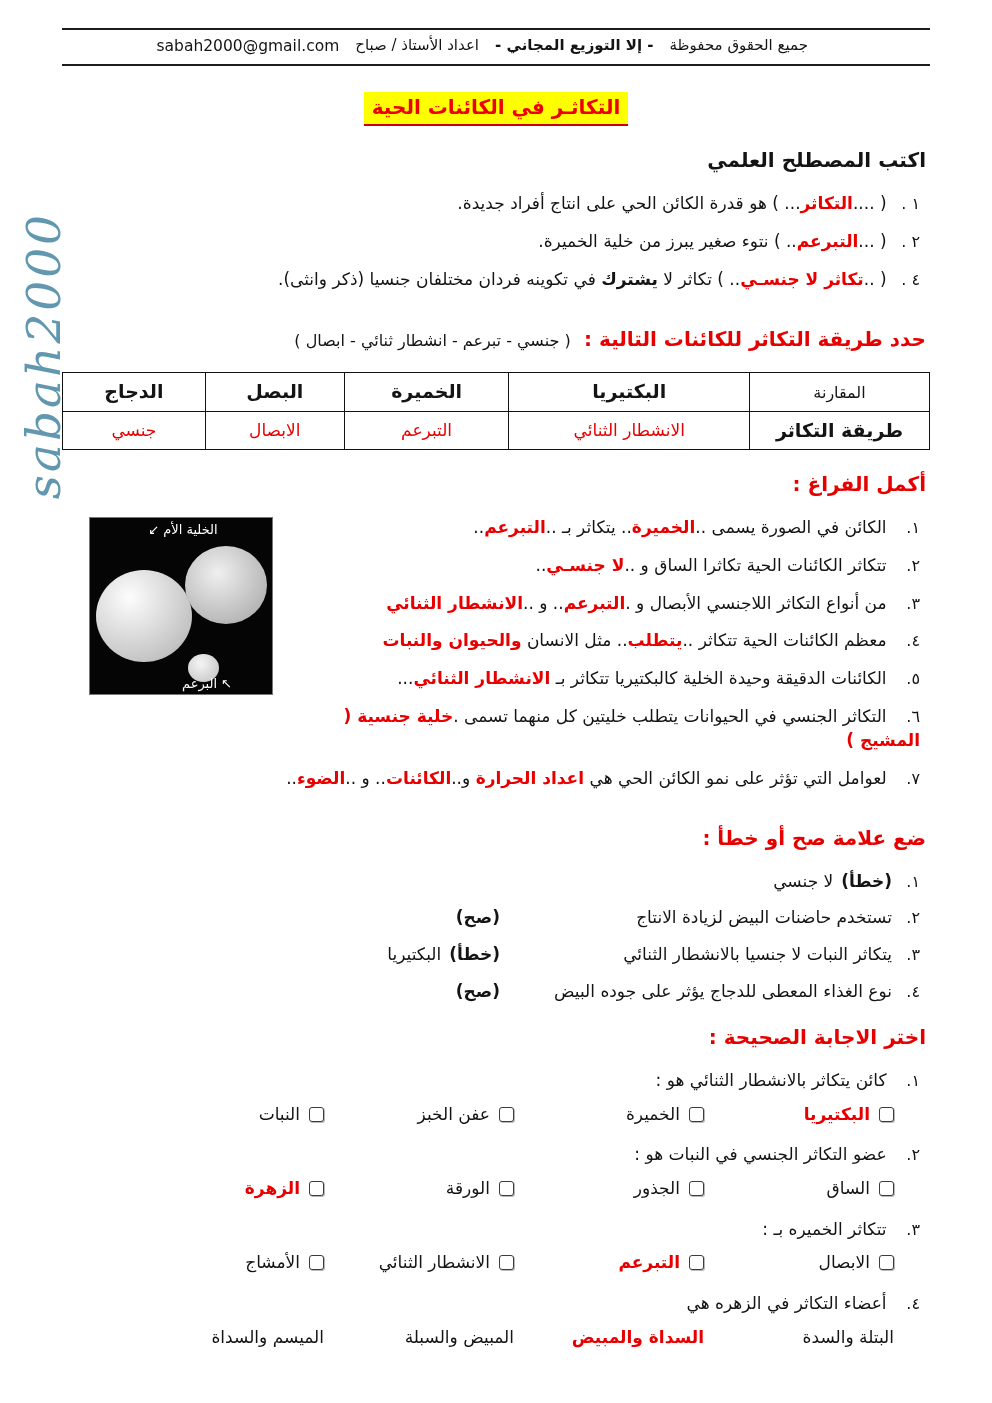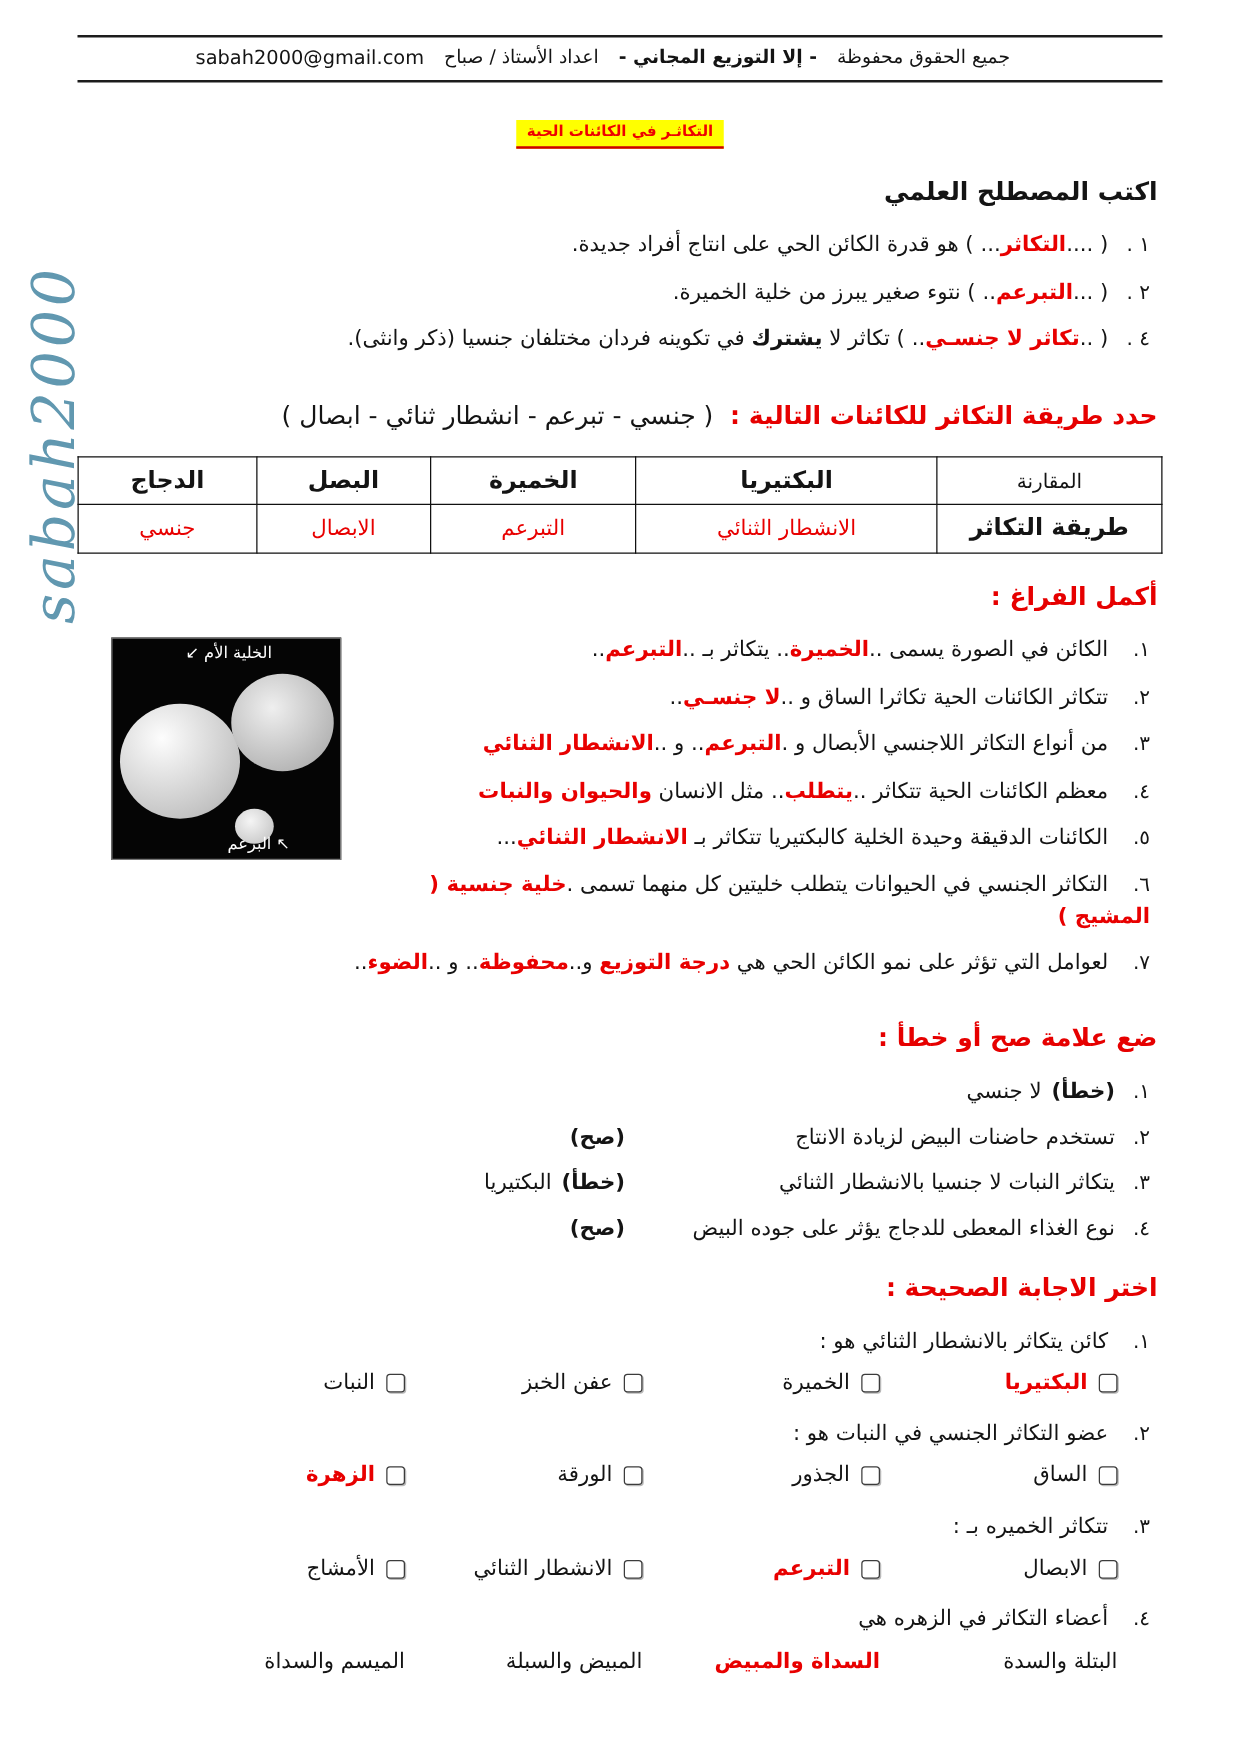--- a/index.html
+++ b/index.html
@@ -25,36 +25,36 @@
     position:absolute; left:10px; top:212px;
     writing-mode:vertical-rl; transform:rotate(180deg);
     direction:ltr; font-family:"DejaVu Serif","Liberation Serif",serif;
     font-style:italic; font-size:47px; letter-spacing:3px;
     color:#4c8aa6; opacity:.88; white-space:nowrap;
   }
 
   .title-row { text-align:center; margin:26px 0 10px 0; }
   .doc-title {
     display:inline-block; background:#ffff00; color:#ee0000;
-    font-weight:bold; font-size:12px; padding:1px 8px 2px 8px;
+    font-weight:bold; font-size:20px; padding:1px 8px 2px 8px;
     border-bottom:2.5px solid #cc0000;
   }
 
   .sec-h { font-size:20px; font-weight:bold; margin:20px 4px 16px 0; }
   .sec-h.red { color:#e60000; }
   .sec-h.inline { display:inline; margin:0; }
 
   .line { margin:0 10px 13px 0; }
   .num { display:inline-block; min-width:28px; font-size:16px; }
   .ans { color:#e80000; font-weight:bold; }
   .boldb { font-weight:bold; }
 
   
   .methods-intro { margin:34px 4px 18px 0; }
-  .methods-opts { font-size:20px; margin-right:8px; }
+  .methods-opts { font-size:16px; margin-right:8px; }
   table.methods-table { border-collapse:collapse; width:100%; margin:4px 0 6px 0; }
   table.methods-table td { border:1.5px solid #111; padding:5px 8px; text-align:center; height:36px; }
   td.corner { width:180px; font-size:16px; font-weight:normal; }
   td.thcell { font-weight:bold; font-size:19px; }
   td.rowlabel { font-weight:bold; font-size:19px; }
   td.val { color:#e80000; font-size:17px; }
 
   
   .fill-section { overflow:hidden; }
   .cell-image {
@@ -181,21 +181,21 @@
       <div class="line">
         <span class="num">٥.</span>
         <span>الكائنات الدقيقة وحيدة الخلية كالبكتيريا تتكاثر بـ </span><span class="ans">الانشطار الثنائي</span><span>...</span>
       </div>
       <div class="line">
         <span class="num">٦.</span>
         <span>التكاثر الجنسي في الحيوانات يتطلب خليتين كل منهما تسمى  .</span><span class="ans">خلية جنسية ( المشيج )</span>
       </div>
       <div class="line">
         <span class="num">٧.</span>
-        <span>لعوامل التي تؤثر على نمو الكائن الحي هي </span><span class="ans">درجة التوزيع</span><span> و..</span><span class="ans">محفوظة</span><span>.. و ..</span><span class="ans">الضوء</span><span>..</span>
+        <span>لعوامل التي تؤثر على نمو الكائن الحي هي </span><span class="ans">اعداد الحرارة</span><span> و..</span><span class="ans">الكائنات</span><span>.. و ..</span><span class="ans">الضوء</span><span>..</span>
       </div>
     </div>
   </div>
 
   <h2 class="sec-h red">ضع علامة صح أو خطأ :</h2>
   <div>
     <div class="tf-line">
       <span class="num">١.</span>
       <span class="tf-mark">(خطأ)</span>
       <span class="tf-note">لا جنسي</span>

